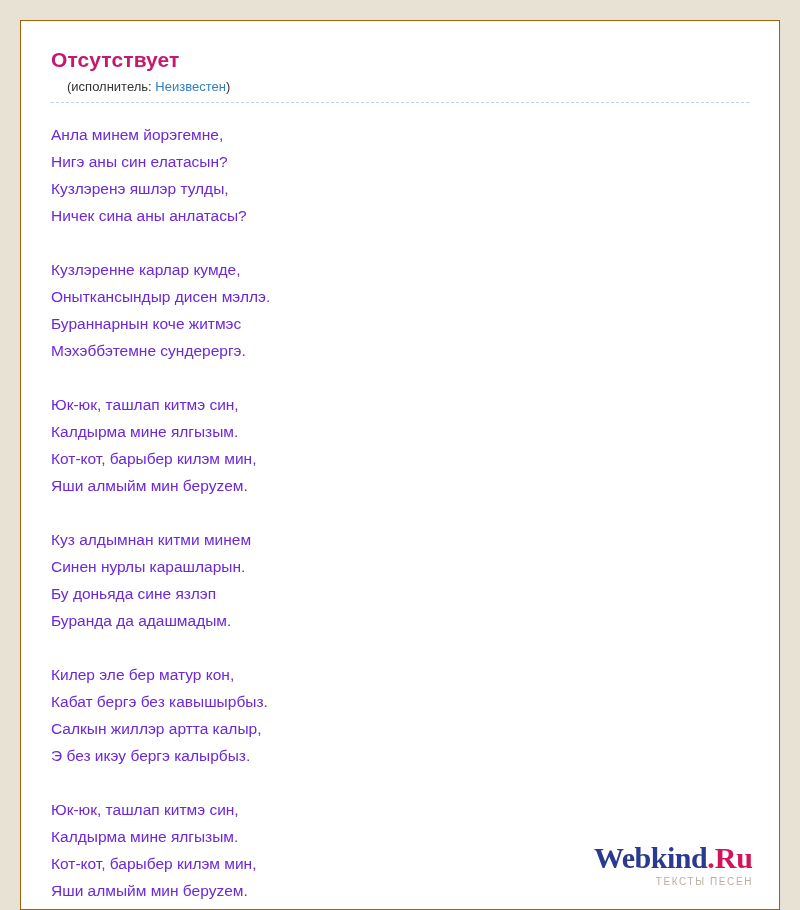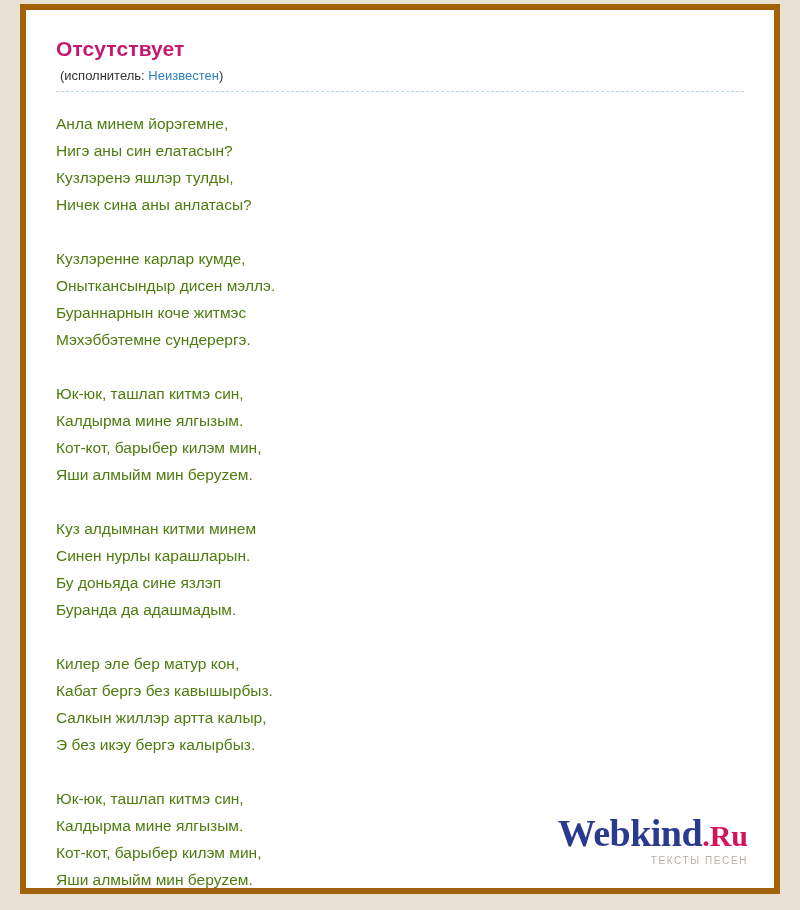--- a/index.html
+++ b/index.html
@@ -9,71 +9,71 @@
   body {
     width: 800px;
     height: 910px;
     background: #e7e2d4;
     font-family: "Liberation Sans", sans-serif;
     overflow: hidden;
   }
   .page-frame {
     position: absolute;
     left: 20px;
-    top: 4px;
+    top: 20px;
     width: 760px;
     height: 890px;
     background: #ffffff;
-    border: 6px solid #a16207;
+    border: 1px solid #a16207;
     box-sizing: border-box;
     overflow: hidden;
   }
   .content {
     padding: 26px 30px 0 30px;
   }
   .song-title {
     color: #c6186e;
     font-size: 21px;
     font-weight: bold;
     line-height: 26px;
     margin: 0 0 6px 0;
     letter-spacing: 0.1px;
   }
   .performer-line {
     font-size: 13px;
     color: #333333;
-    margin: 0 0 8px 4px;
+    margin: 0 0 8px 16px;
   }
   .performer-line a {
     color: #2f7fc1;
     text-decoration: none;
   }
   .divider {
     border: 0;
     border-top: 1px dashed #bcd2e0;
     margin: 0 0 18px 0;
     height: 0;
   }
   .lyrics {
     font-size: 15.5px;
     line-height: 27px;
-    color: #4d7c0f;
+    color: #6d28d9;
     white-space: pre-wrap;
     margin: 0;
     font-family: "Liberation Sans", sans-serif;
   }
   .brand {
     position: absolute;
     right: 26px;
     bottom: 22px;
     text-align: right;
     line-height: 1;
   }
   .brand-main {
-    font-size: 38px;
+    font-size: 30px;
     font-weight: bold;
     color: #2a3b8f;
     font-family: "Liberation Serif", serif;
     letter-spacing: -0.5px;
   }
   .brand-suffix {
     color: #d4145a;
     font-size: 30px;
     font-weight: bold;
     font-family: Liberation Serif, serif;

